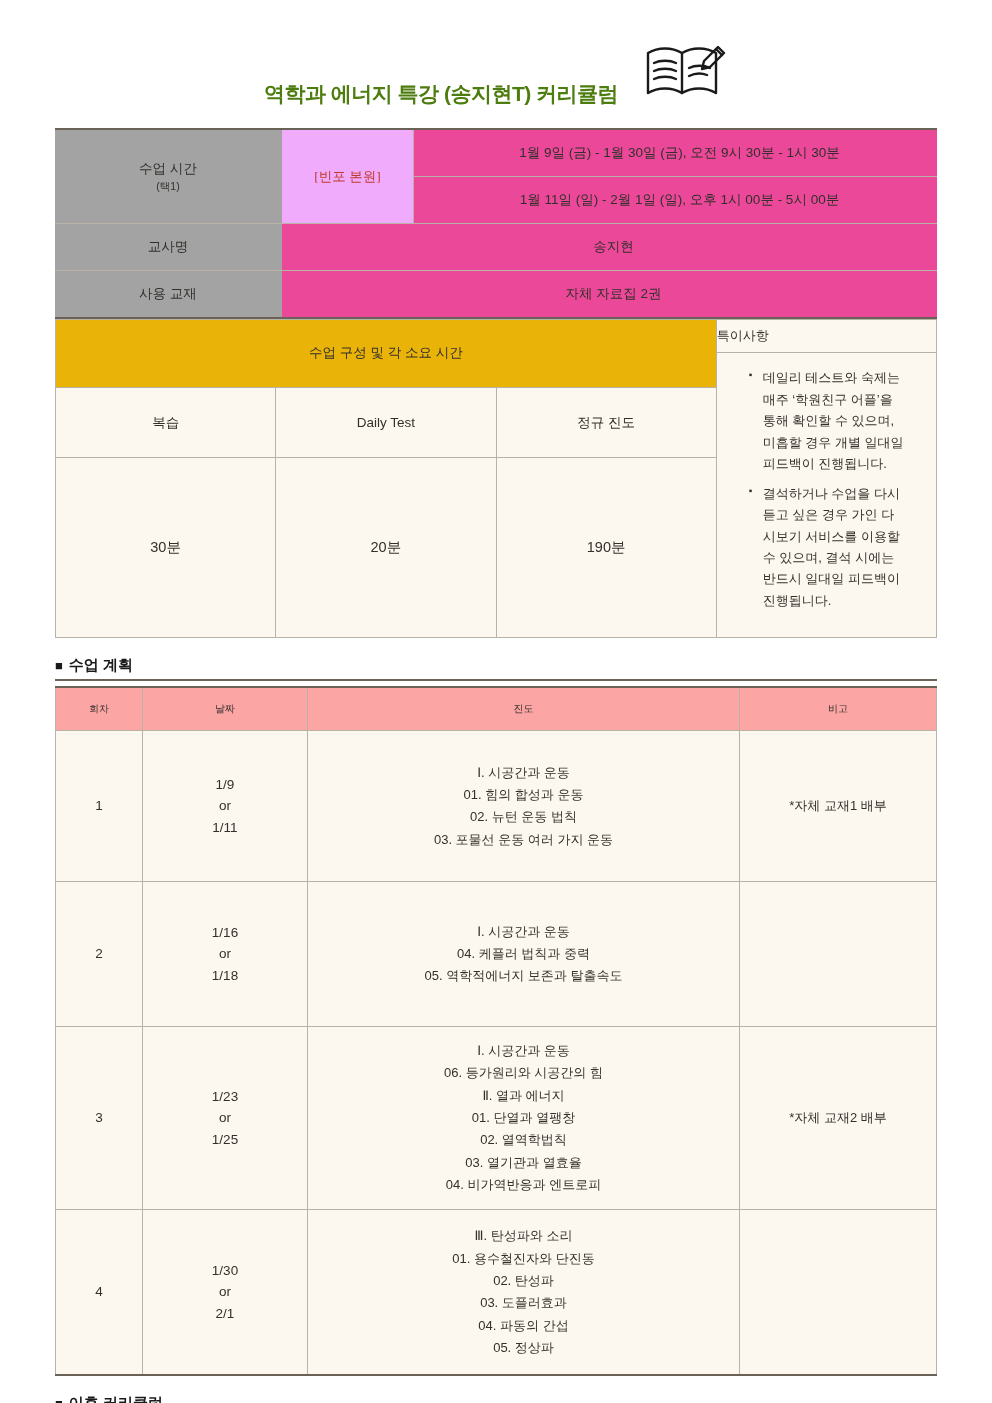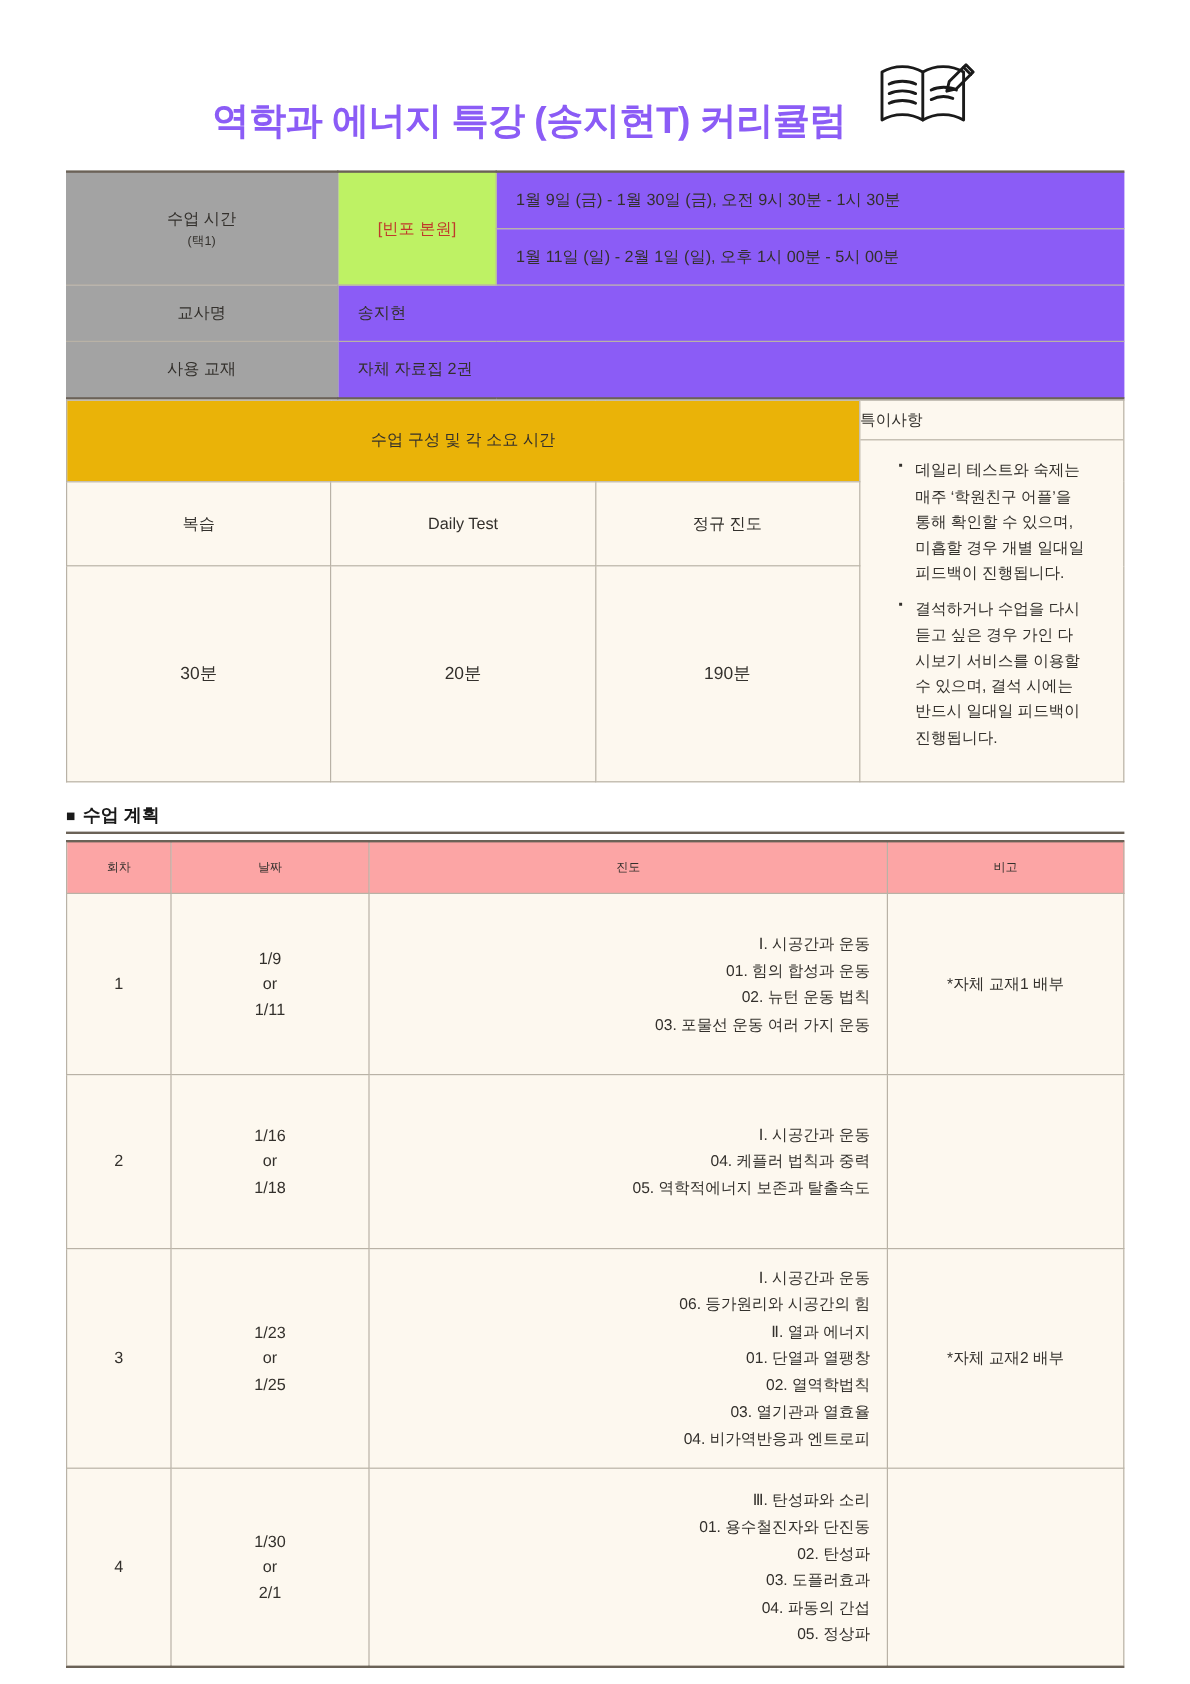--- a/index.html
+++ b/index.html
@@ -25,24 +25,24 @@
   
   .title-row {
     display: flex;
     align-items: center;
     justify-content: center;
     gap: 26px;
     margin-top: 14px;
     margin-bottom: 20px;
   }
   .title-text {
-    font-size: 31px;
+    font-size: 21px;
     font-weight: bold;
     letter-spacing: -0.5px;
-    color: #8b5cf6;
+    color: #4d7c0f;
     white-space: nowrap;
     margin-top: 48px;
   }
   .book-icon {
     width: 84px;
     height: 62px;
     flex: 0 0 auto;
   }
 
   
@@ -68,30 +68,31 @@
     border-left: none;
     border-right: none;
   }
   .top-table td.label {
     background: #a3a3a3;
     text-align: center;
     width: 210px;
     border-right: 1px solid #a3a3a3;
   }
   .top-table td.val {
-    background: #8b5cf6;
+    background: #ec4899;
     padding-left: 16px;
-    text-align: left;
+    text-align: center;
   }
   .top-table td.tag {
-    background: #bef264;
+    background: #f0abfc;
     width: 115px;
     text-align: center;
     color: #c0392b;
     border-right: 1px solid #b9b2a6;
+    font-family: Liberation Serif, serif;
   }
   .sub-small {
     font-size: 10.5px;
     display: block;
     margin-top: 2px;
   }
   .row-h { height: 34px; }
 
   
   .sec-head {
@@ -155,21 +156,21 @@
     background: #fca5a5;
     text-align: center;
     height: 30px;
     font-size: 10px;
   }
   .plan-table td.c {
     text-align: center;
     line-height: 1.6;
   }
   .plan-table td.prog {
-    text-align: right;
+    text-align: center;
     padding: 10px 14px;
     line-height: 1.72;
     font-size: 13px;
   }
   .plan-table td.note {
     text-align: center;
     font-size: 13px;
   }
 
   

